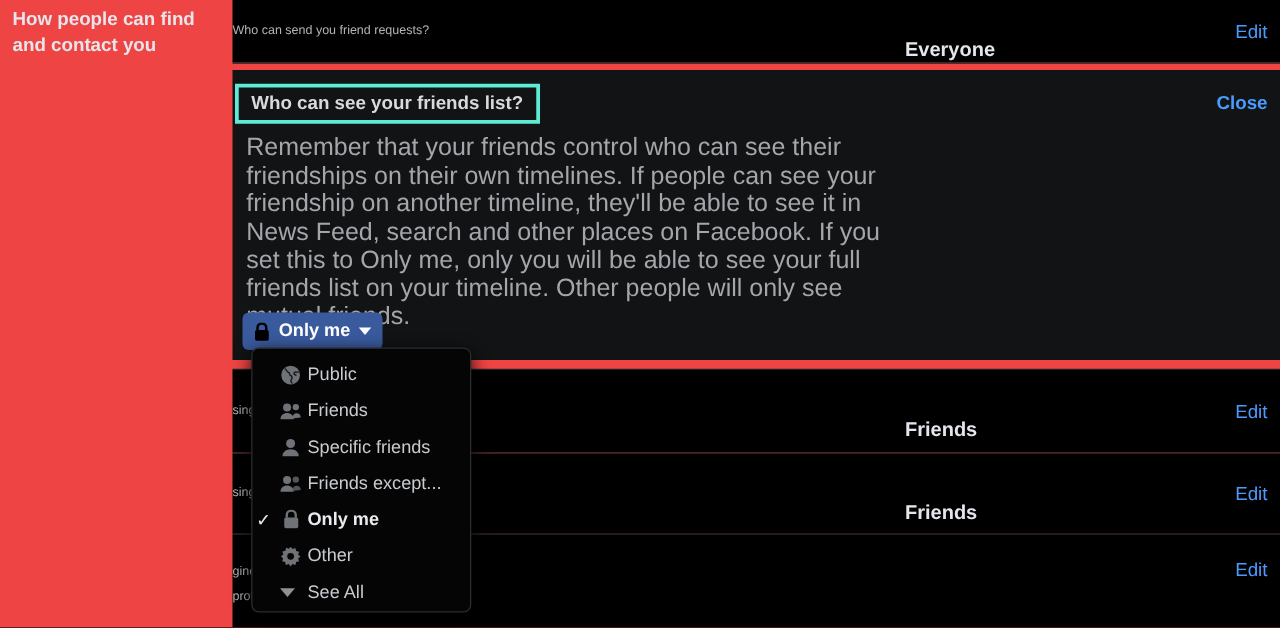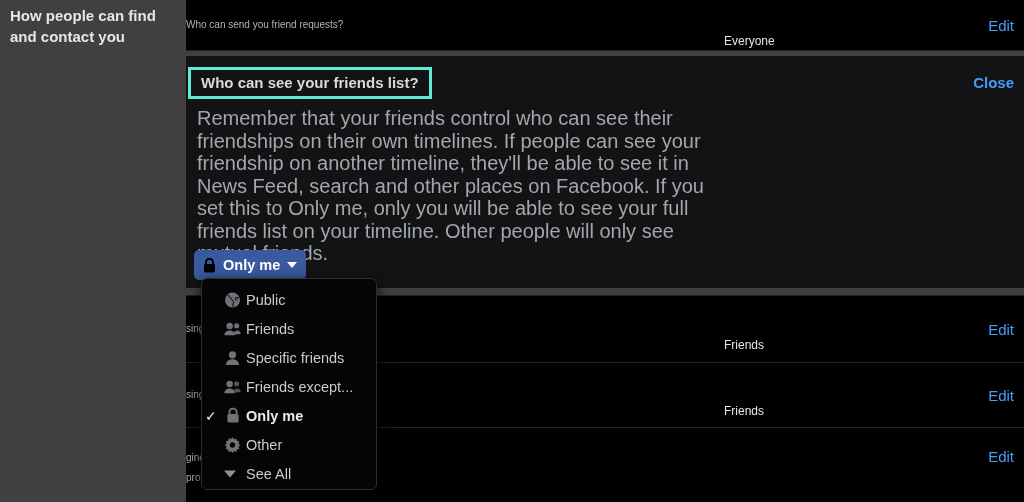--- a/index.html
+++ b/index.html
@@ -2,40 +2,40 @@
 <html><head>
 <meta charset="utf-8">
 <style>
   * { box-sizing: border-box; margin: 0; padding: 0; }
   html, body {
     width: 1024px; height: 502px;
     background: #000000;
     font-family: "Liberation Sans", sans-serif;
     overflow: hidden;
   }
-  #root { position: relative; width: 1024px; height: 502px; background: #404040; }
+  #root { position: relative; width: 1024px; height: 502px; background: #ef4444; }
 
   
   .side-heading {
     position: absolute; left: 10px; top: 5px; width: 175px;
     color: #e4e6eb; font-size: 15px; font-weight: bold; line-height: 21px;
   }
 
   
   .row {
     position: absolute; left: 186px; width: 838px;
     background: #000000;
     display: flex; align-items: center;
   }
   .row .q {
     color: #b0b3b8; font-size: 10px; line-height: 20px;
     flex: 0 0 538px; padding-right: 24px;
   }
   .row .val {
-    color: #e4e6eb; font-size: 12px; font-weight: normal;
+    color: #e4e6eb; font-size: 16px; font-weight: bold;
     flex: 0 0 210px;
     margin-top: 32px;
   }
   .row .edit {
     color: #4a9bff; font-size: 15px; font-weight: normal;
     margin-left: auto; padding-right: 10px; cursor: pointer;
   }
   .sep {
     position: absolute; left: 186px; width: 838px; height: 1px;
     background: #1f2123;

